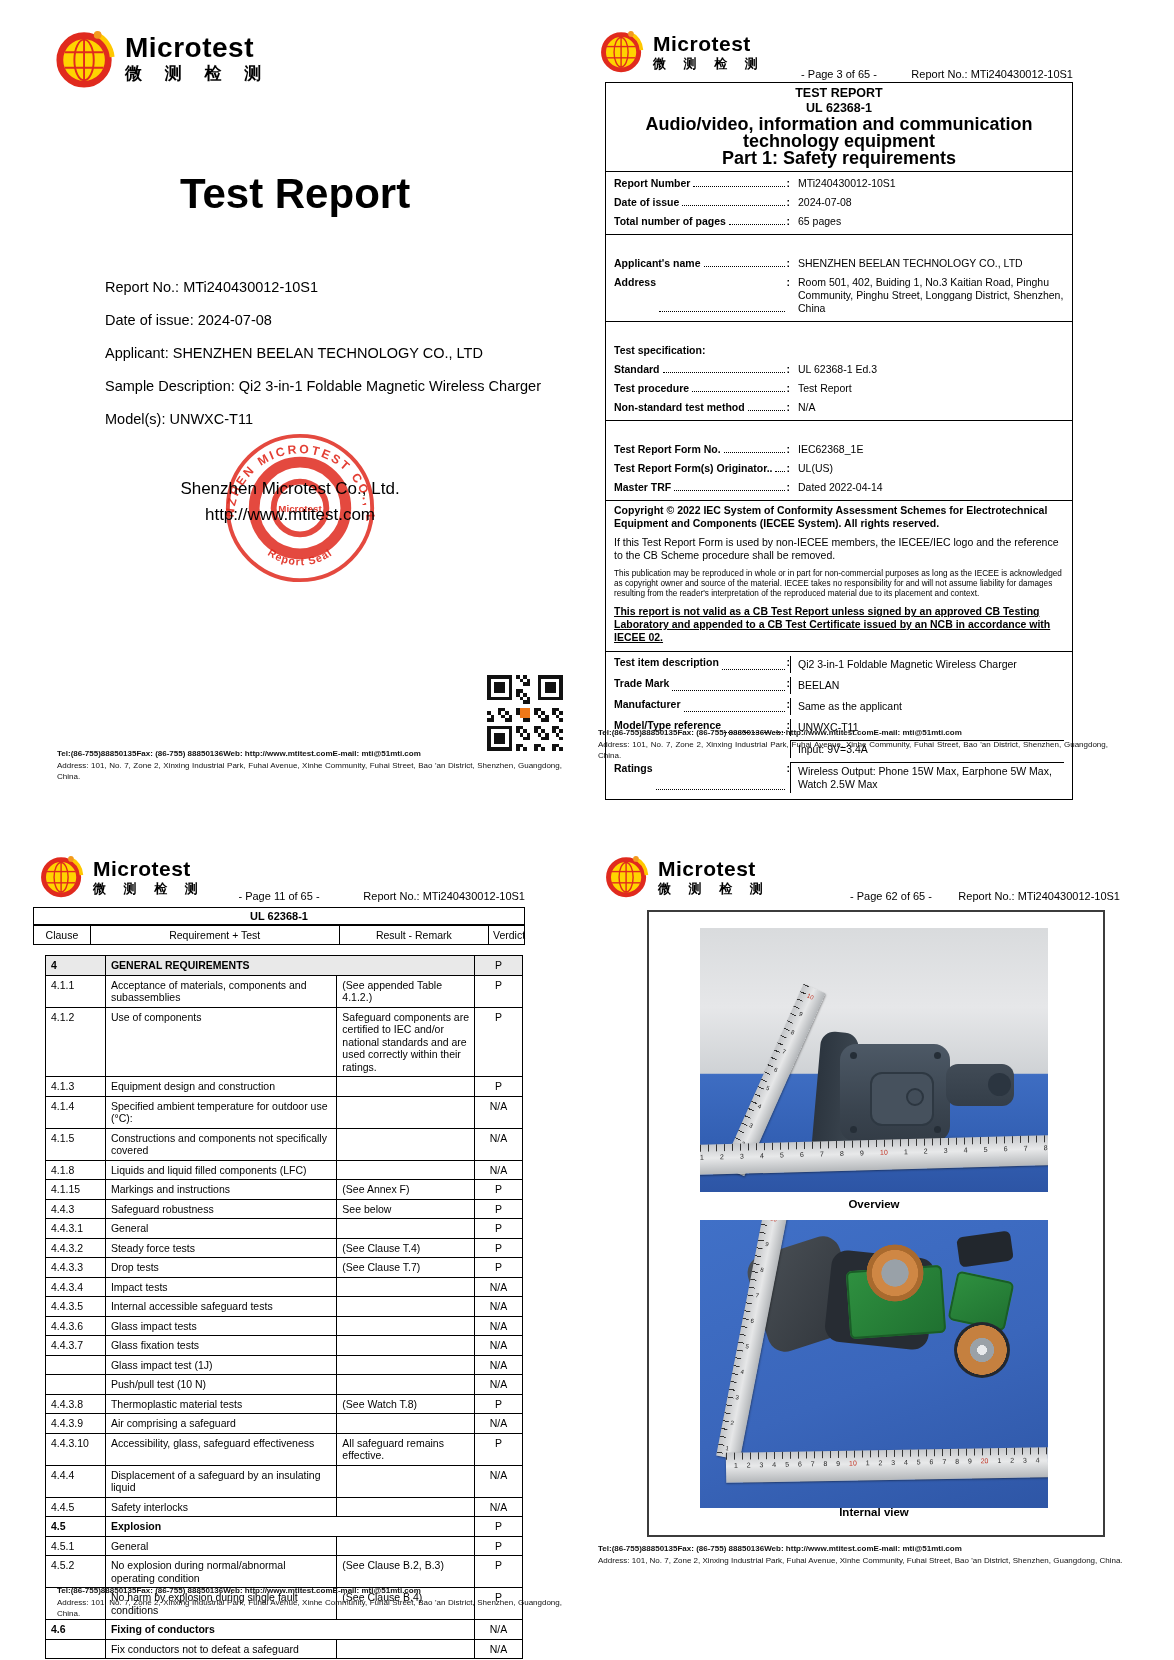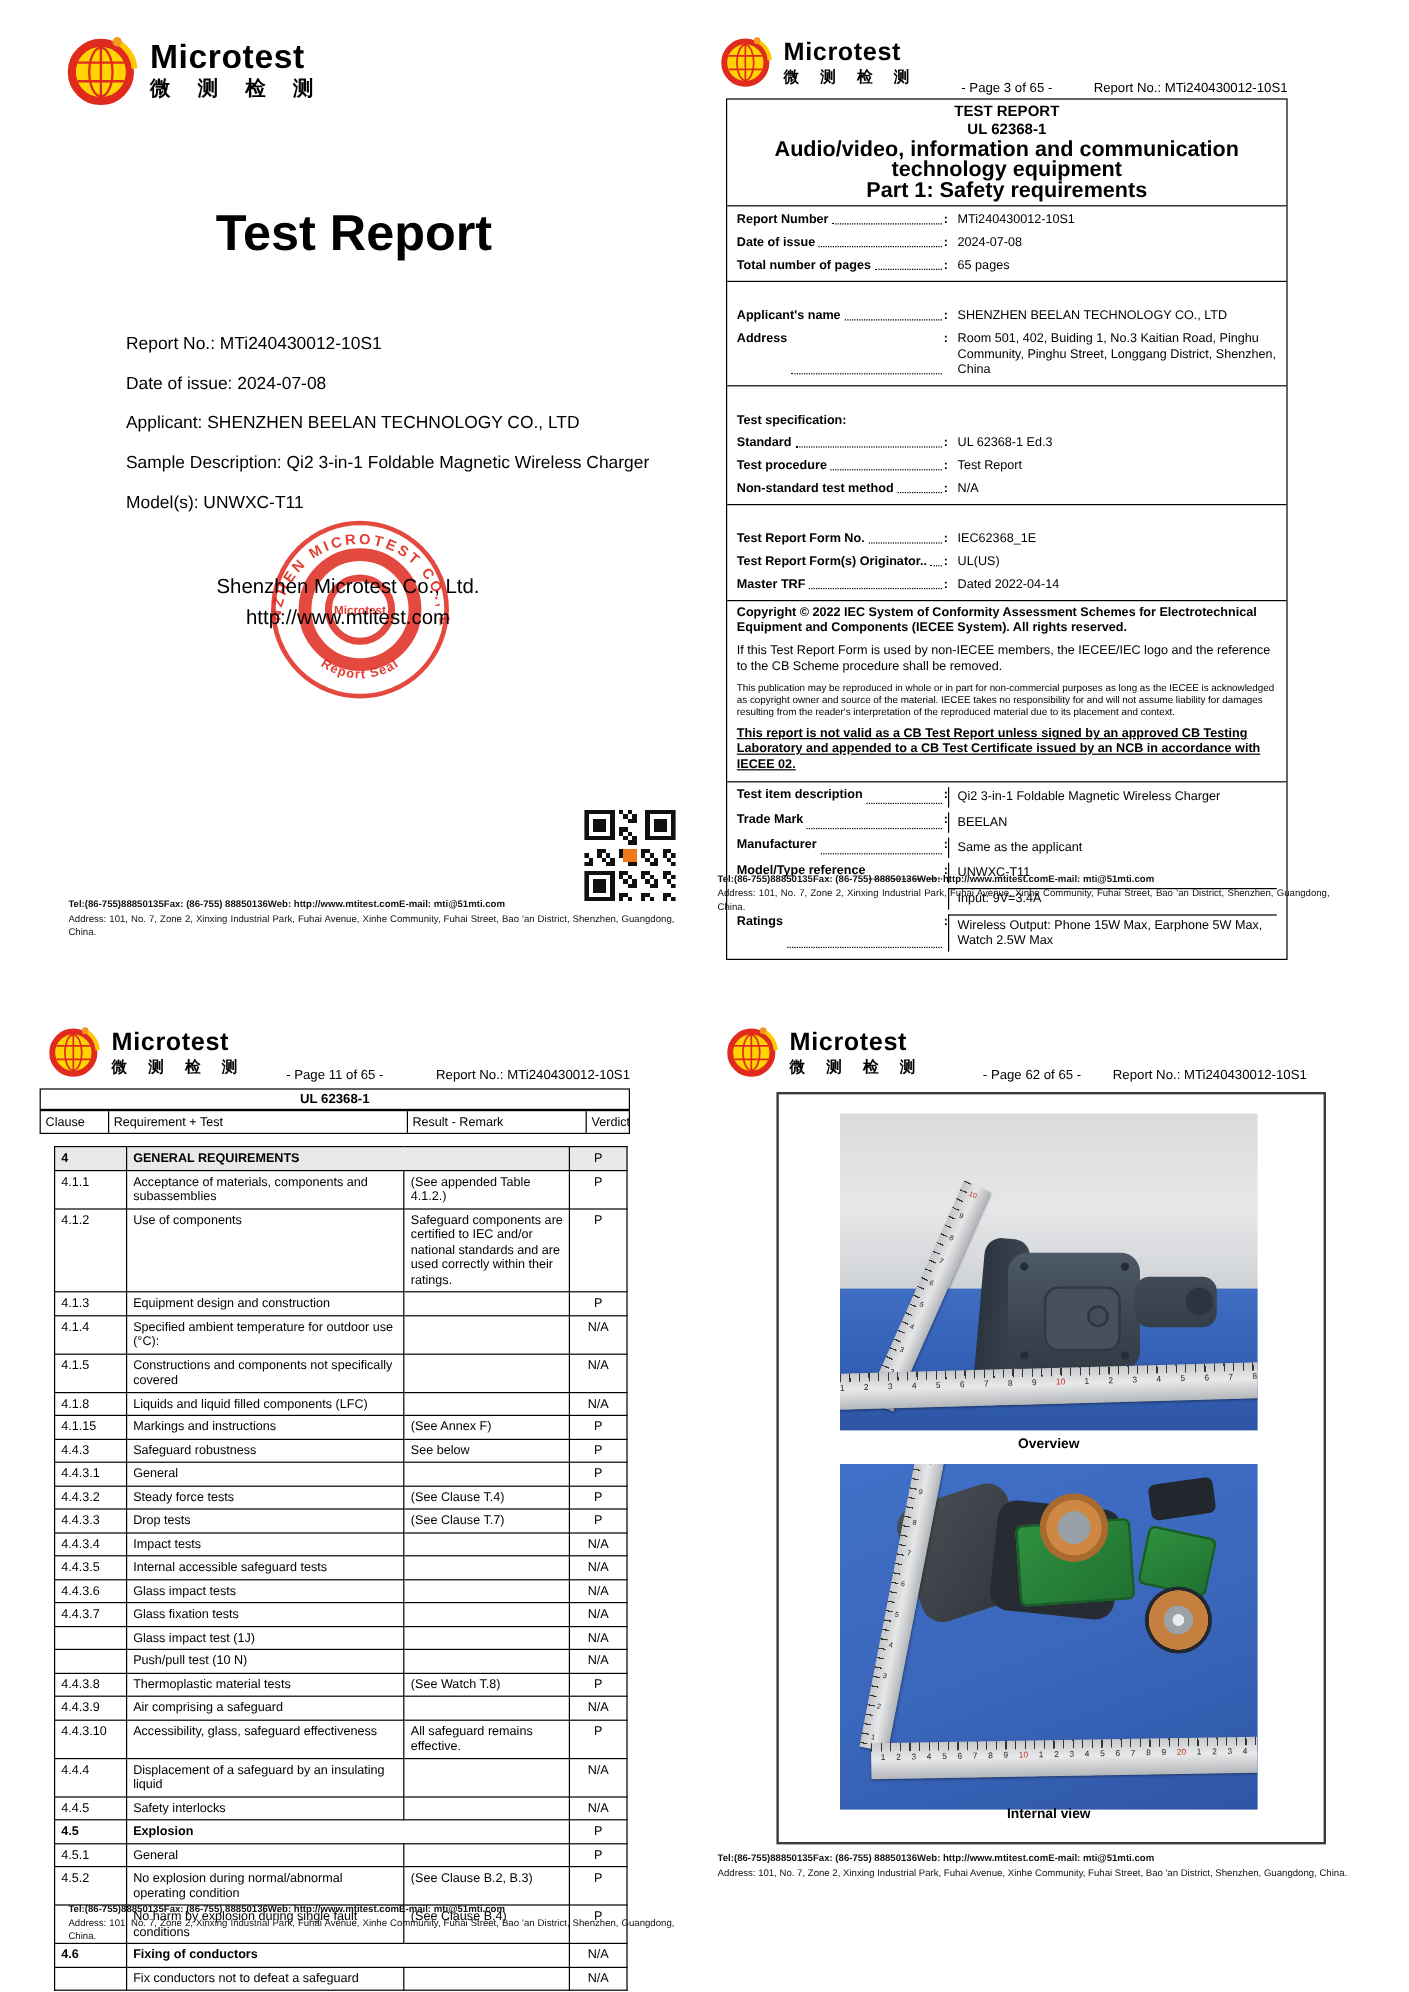--- a/index.html
+++ b/index.html
@@ -23,21 +23,21 @@
   #p1 .logo { left:25px; top:18px; }
   #p2 .logo { left:5px;  top:14px; }
   #p3 .logo { left:10px; top:44px; }
   #p4 .logo { left:10px; top:44px; }
 
   
   .phead { position:absolute; font-size:11px; text-align:center; }
   .phead .prno { position:absolute; right:0; top:0; font-size:11px; }
   #p2 .phead { left:10px; top:53px; width:468px; }
   #p3 .phead { left:3px;  top:80px; width:492px; }
-  #p4 .phead { left:36px; top:80px; width:458px; }
+  #p4 .phead { left:67px; top:80px; width:458px; }
 
   
   .cover-title { position:absolute; left:0; top:160px; width:530px; text-align:center;
                  font-size:42px; font-weight:bold; }
   #cover-fields { position:absolute; left:75px; top:268px; width:480px; }
   .cfield { font-size:14.5px; line-height:19px; margin-bottom:14px; }
   .cfield .clb { font-weight:normal; }
   .stamp-wrap { position:absolute; left:192px; top:420px; width:156px; height:156px; }
   .stamp-text { position:absolute; left:30px; top:466px; width:460px; text-align:center;
                 font-size:17px; line-height:26px; z-index:2; }
@@ -73,21 +73,21 @@
   .para { padding:3px 8px; font-size:10.5px; line-height:13px; }
   .para.bold { font-weight:bold; }
   .para.boldu { font-weight:bold; text-decoration:underline; }
   .para.small { font-size:8.2px; line-height:9.8px; padding:4px 8px; }
 
   
   .band { position:absolute; left:3px; top:97px; width:492px; border:1px solid #000;
           text-align:center; font-weight:bold; font-size:11px; padding:2px 0; }
   .colhead { position:absolute; left:3px; top:115px; width:492px; display:flex;
              border:1px solid #000; font-size:10.5px; }
-  .colhead span { padding:3px 4px; border-right:1px solid #000; }
+  .colhead span { padding:3px 4px; border-right:1px solid #000;text-align:center; }
   .colhead span:last-child { border-right:none; }
   .colhead .h1 { width:57px; }
   .colhead .h2 { width:250px; }
   .colhead .h3 { width:150px; }
   .colhead .h4 { width:35px; }
   .clause-table { position:absolute; left:15px; top:145px; width:478px;
                   border-collapse:collapse; font-size:10.5px; line-height:12.5px; }
   .clause-table td { border:1px solid #000; padding:3px 5px; vertical-align:top; }
   .clause-table { border:1.5px solid #000; }
   .clause-table td.cc { width:60px; }

